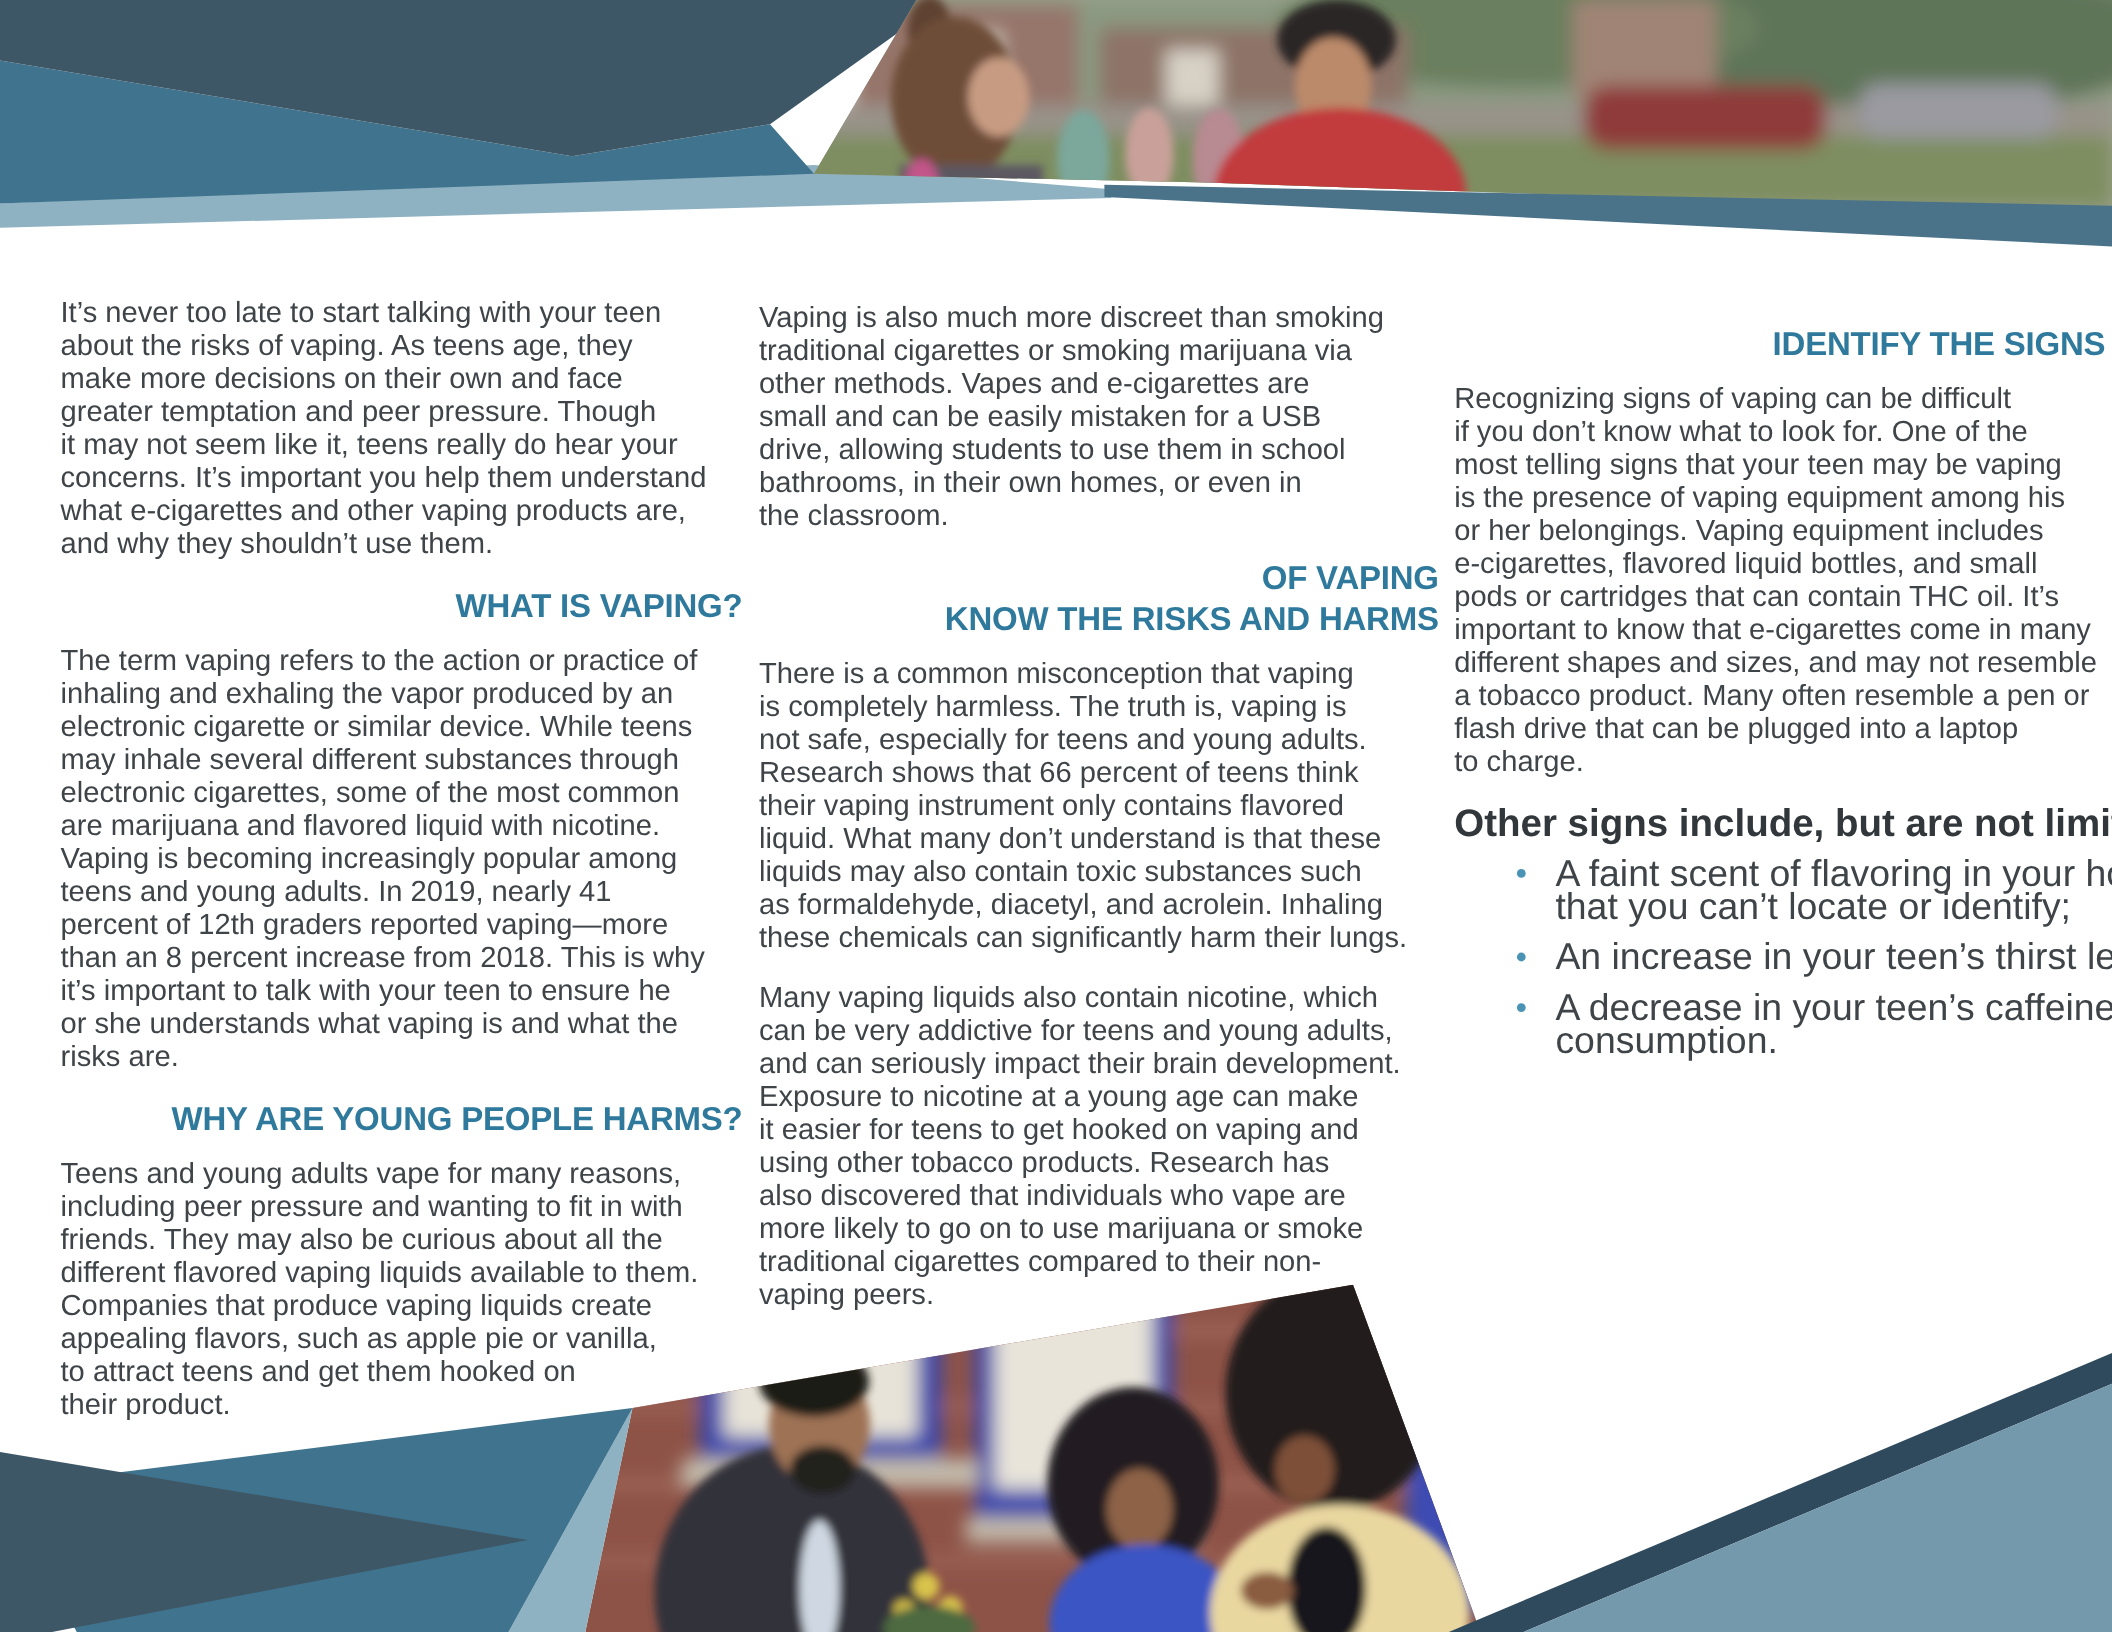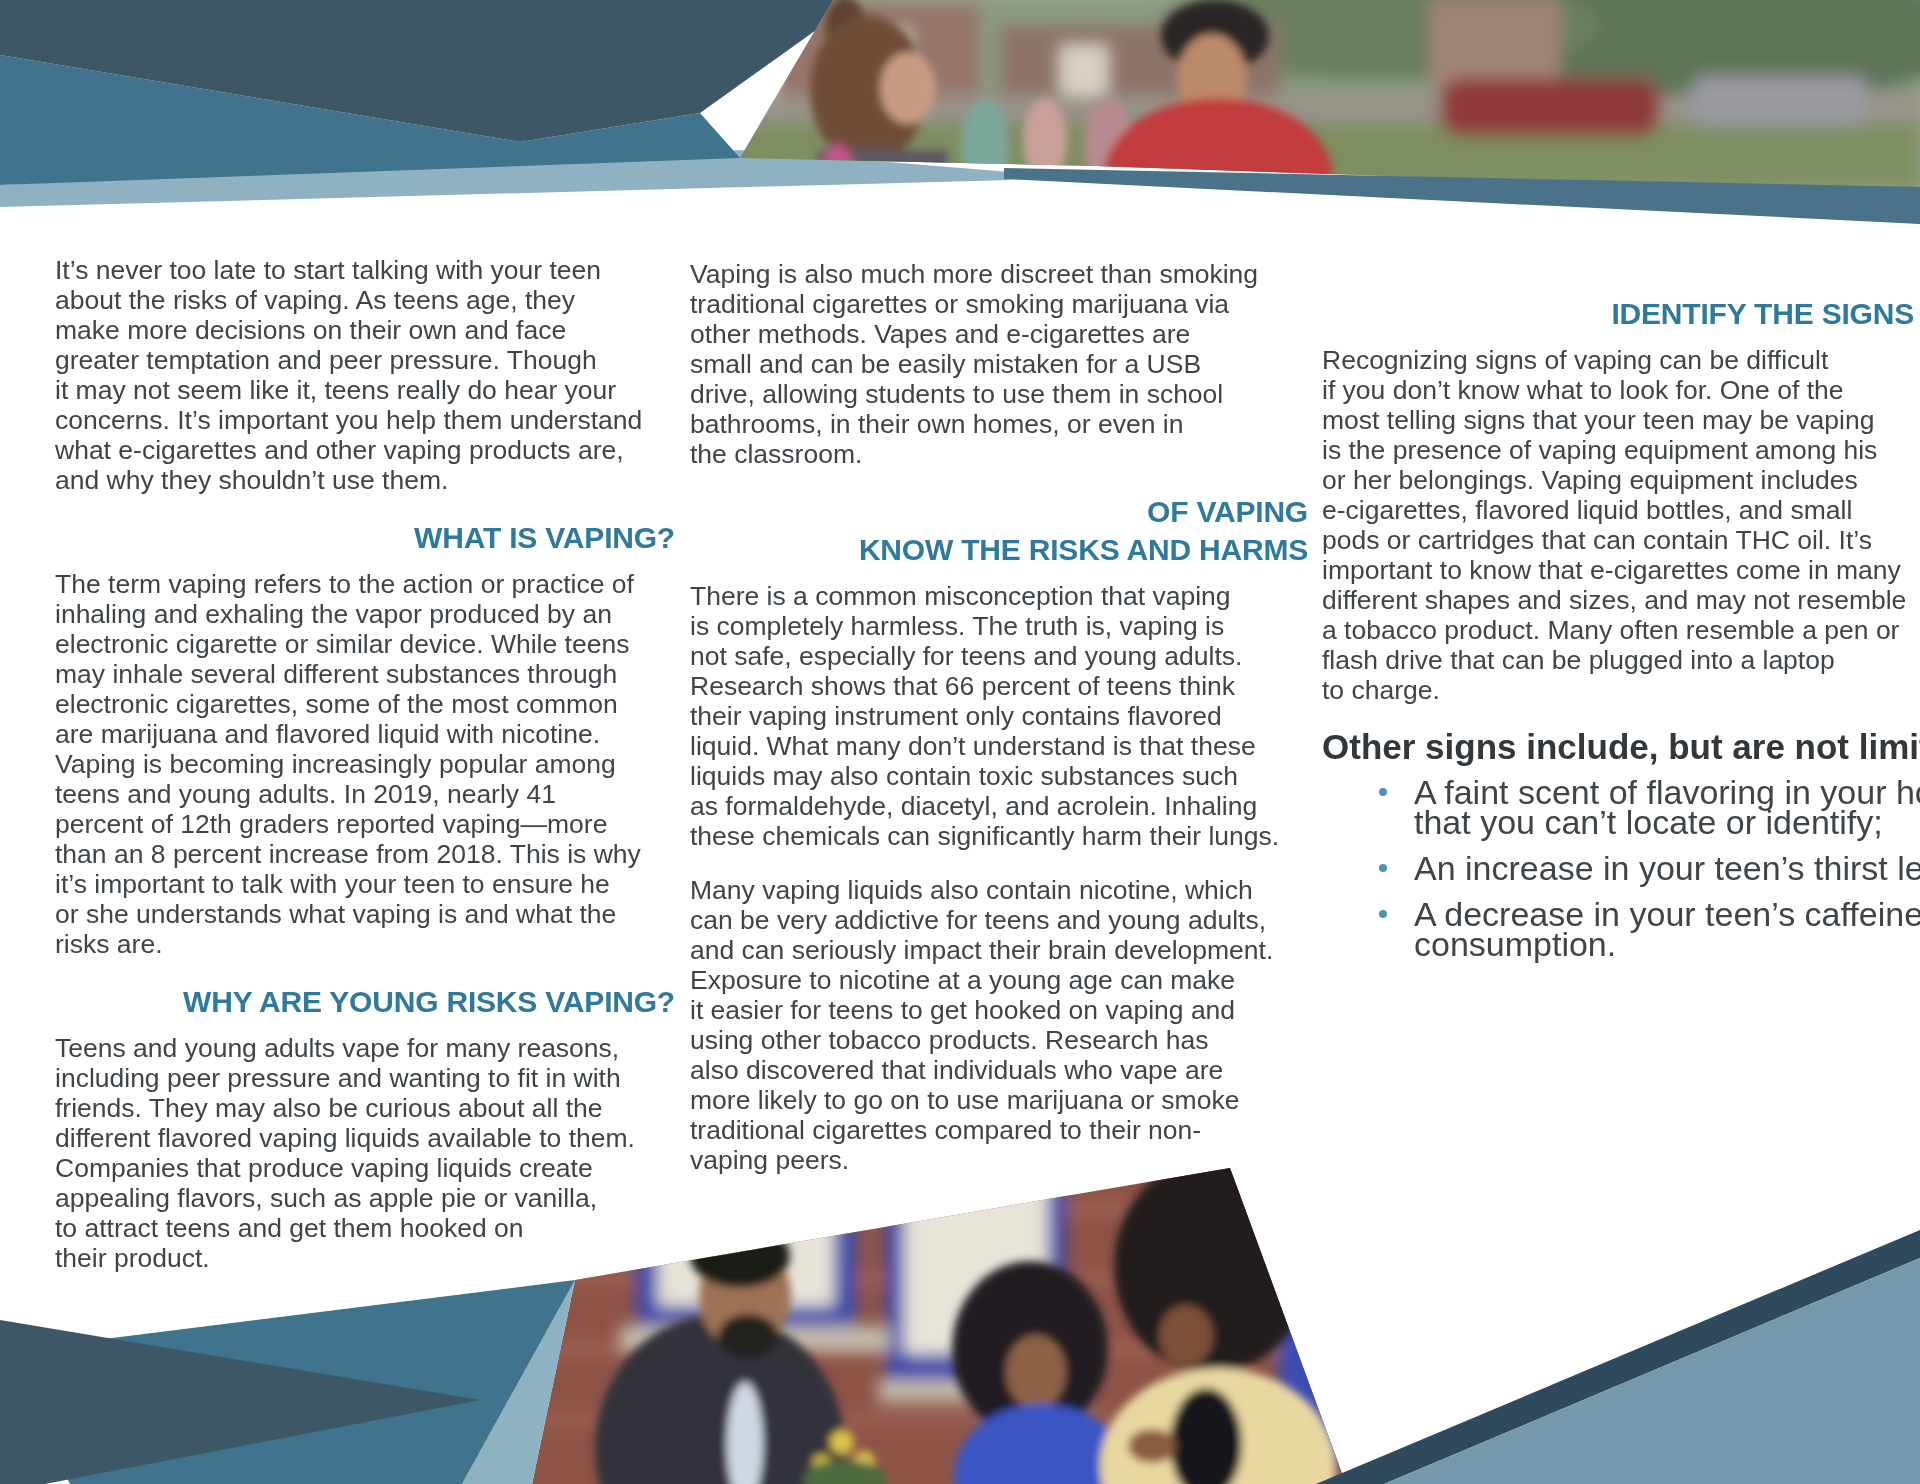--- a/index.html
+++ b/index.html
@@ -26,21 +26,21 @@
     color:var(--body_text);
   }
   .deco{position:absolute;left:0;display:block;}
   .deco.top{top:0;}
   .deco.bottom{bottom:0;}
   .col{position:absolute;}
   .col1{left:55px;top:255px;width:620px;}
   .col2{left:690px;top:259px;width:618px;}
   .col3{left:1322px;top:255px;width:592px;}
   .para{
-    margin:0 0 24px 0;
+    margin:14px 0 24px 0;
     font-size:26.5px;
     line-height:30px;
     white-space:pre;
     color:var(--body_text);
   }
   .heading{
     margin:0 0 12px 0;
     font-size:30px;
     line-height:38px;
     font-weight:bold;
@@ -202,21 +202,21 @@
 may inhale several different substances through
 electronic cigarettes, some of the most common
 are marijuana and flavored liquid with nicotine.
 Vaping is becoming increasingly popular among
 teens and young adults. In 2019, nearly 41
 percent of 12th graders reported vaping—more
 than an 8 percent increase from 2018. This is why
 it’s important to talk with your teen to ensure he
 or she understands what vaping is and what the
 risks are.</p>
-    <h2 class="heading">WHY ARE YOUNG RISKS VAPING?</h2>
+    <h2 class="heading">WHY ARE YOUNG PEOPLE HARMS?</h2>
     <p class="para">Teens and young adults vape for many reasons,
 including peer pressure and wanting to fit in with
 friends. They may also be curious about all the
 different flavored vaping liquids available to them.
 Companies that produce vaping liquids create
 appealing flavors, such as apple pie or vanilla,
 to attract teens and get them hooked on
 their product.</p>
   </div>
 

